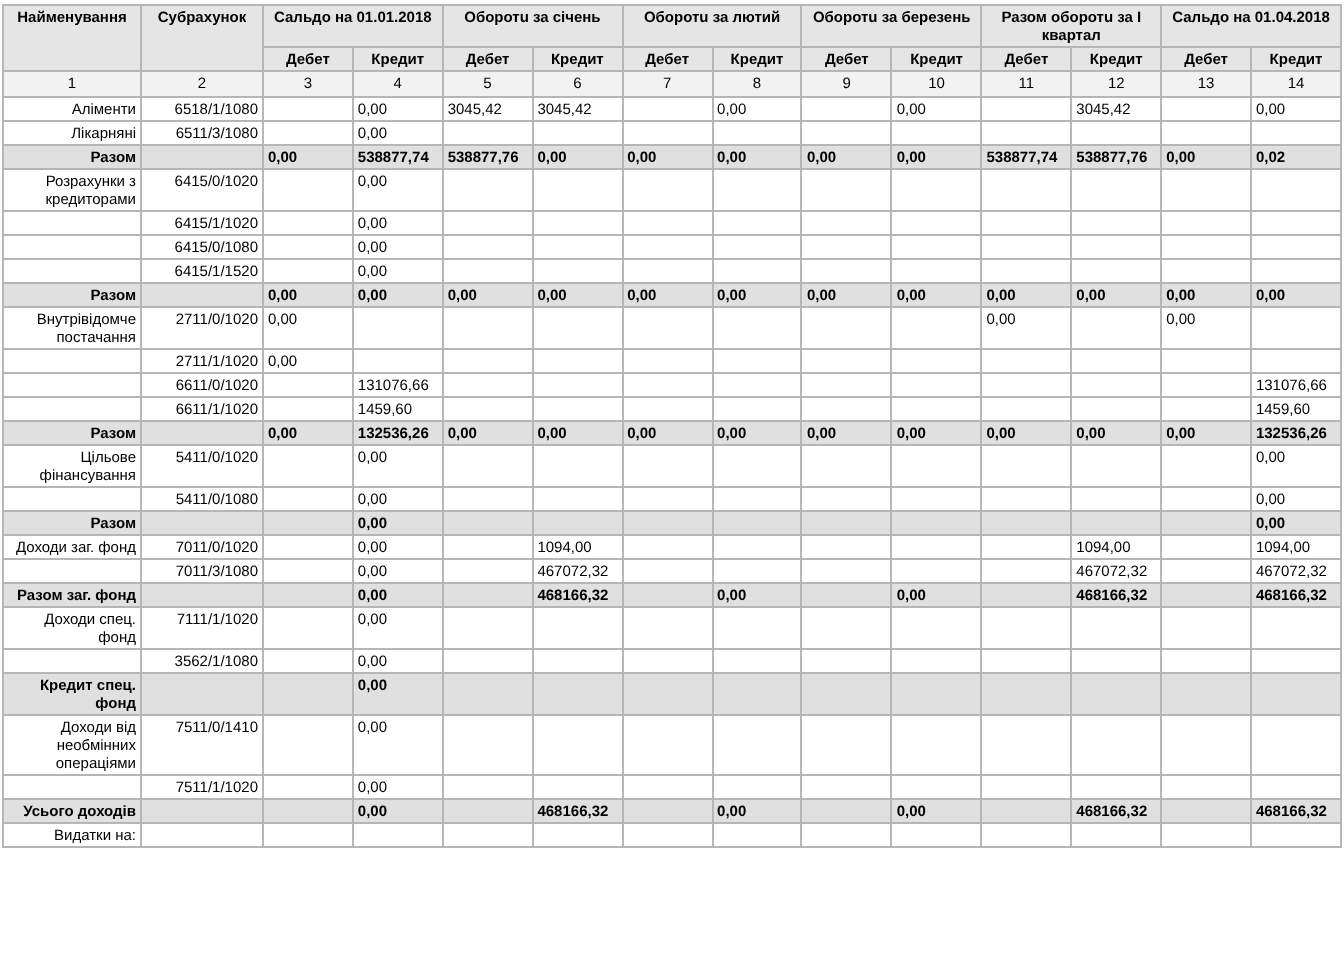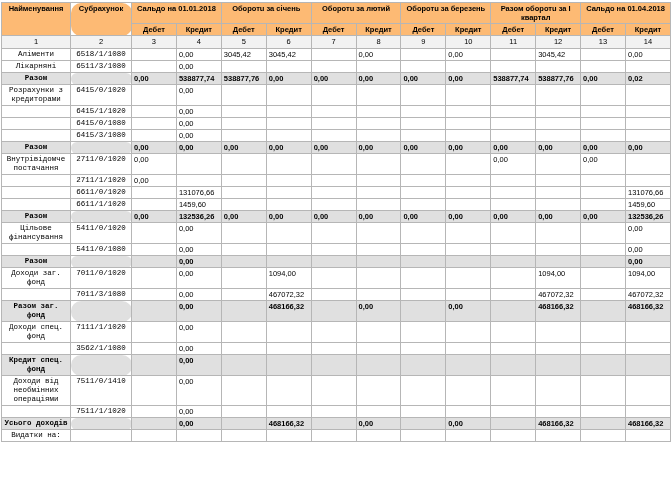--- a/index.html
+++ b/index.html
@@ -31,50 +31,49 @@
     padding: 1px 2px;
     vertical-align: top;
     font-size: 7.5px;
     line-height: 9px;
     height: 9px;
     overflow: hidden;
     white-space: normal;
     word-wrap: break-word;
   }
   thead th {
-    background: #fdba74;
+    background: #e5e5e5;
     font-weight: bold;
     text-align: center;
     vertical-align: middle;
     font-size: 7.5px;
     line-height: 9px;
   }
   tr.numrow td {
     background: #f2f2f2;
     text-align: center;
     font-weight: normal;
     font-size: 7.5px;
     height: 10px;
   }
   td.num {
     text-align: left;
   }
   td.lbl {
-    text-align: center;
-    font-family: Liberation Mono, monospace;
+    text-align: right;
   }
   tr.total td {
     background: #e0e0e0;
     font-weight: bold;
   }
   tr.total td.lbl {
     font-weight: bold;
   }
   .c-name  { width: 64px; }
-  .c-acct  { width: 56px; border-radius: 10px; }
+  .c-acct  { width: 56px; }
   .c-d     { width: 42px; }
   .c-k     { width: 42px; }
 </style>
 </head>
 <body>
 
 <div id="sheet">
   <table class="grid">
     <thead>
       <tr>
@@ -210,21 +209,21 @@
           <td class="c-k num"></td>
           <td class="c-d num"></td>
           <td class="c-k num"></td>
           <td class="c-d num"></td>
           <td class="c-k num"></td>
           <td class="c-d num"></td>
           <td class="c-k num"></td>
         </tr>
         <tr>
           <td class="c-name lbl"></td>
-          <td class="c-acct lbl">6415/3/1080</td>
+          <td class="c-acct lbl">6415/1/1520</td>
           <td class="c-d num"></td>
           <td class="c-k num">0,00</td>
           <td class="c-d num"></td>
           <td class="c-k num"></td>
           <td class="c-d num"></td>
           <td class="c-k num"></td>
           <td class="c-d num"></td>
           <td class="c-k num"></td>
           <td class="c-d num"></td>
           <td class="c-k num"></td>

